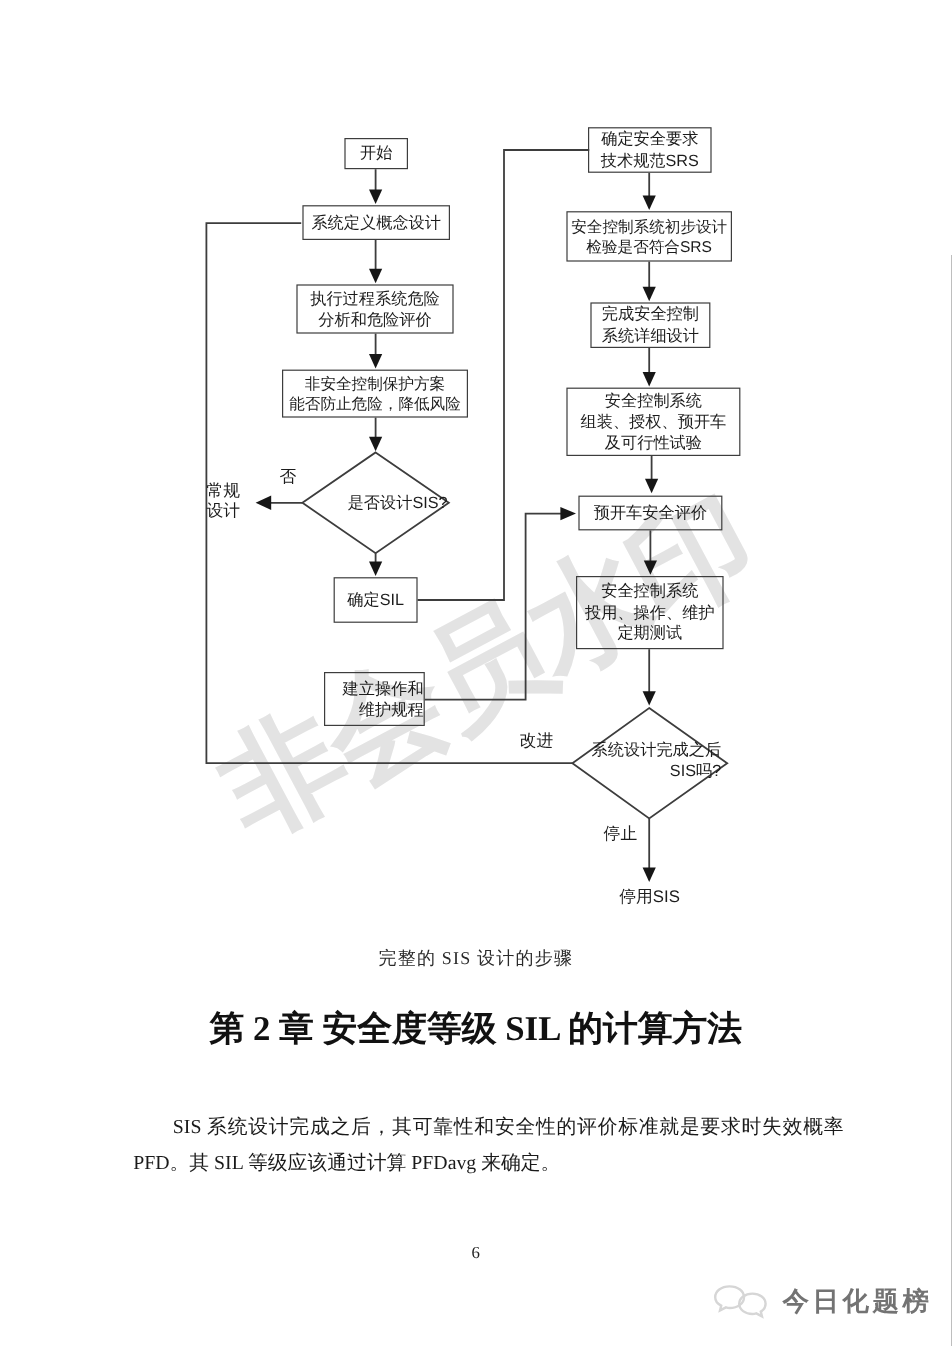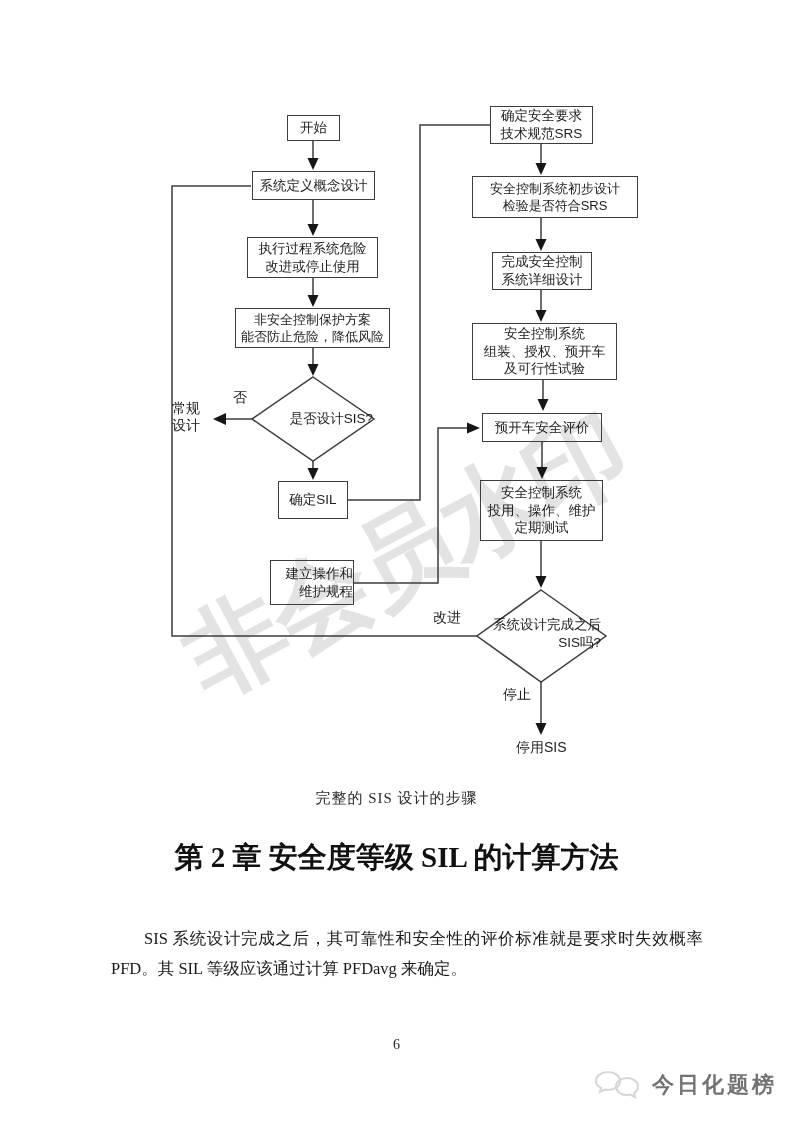--- a/index.html
+++ b/index.html
@@ -44,21 +44,21 @@
     font-size:13.5px;line-height:1.35;font-weight:500;text-align:center;white-space:nowrap;
   }
   
   .n-start    {left:287px;top:115px;width:53px;height:26px;}
   .n-sysdef   {left:252px;top:171px;width:123px;height:29px;}
   .n-hazard   {left:247px;top:237px;width:131px;height:41px;}
   .n-nonsis   {left:235px;top:308px;width:155px;height:40px;font-size:13px;}
   .n-sil      {left:278px;top:481px;width:70px;height:38px;}
   .n-ops      {left:270px;top:560px;width:84px;height:45px;align-items:flex-end;padding-left:8px;text-align:left;}
   .n-srs      {left:490px;top:106px;width:103px;height:38px;}
-  .n-prelim   {left:472px;top:176px;width:166px;height:42px;font-size:13px;}
+  .n-prelim   {left:472px;top:176px;width:138px;height:42px;font-size:13px;}
   .n-detail   {left:492px;top:252px;width:100px;height:38px;}
   .n-assembly {left:472px;top:323px;width:145px;height:57px;}
   .n-precom   {left:482px;top:413px;width:120px;height:29px;}
   .n-operate  {left:480px;top:480px;width:123px;height:61px;}
   .dl-design  {left:253px;top:406px;width:120px;height:26px;}
   .dl-improve {left:481px;top:603px;width:120px;height:62px;}
   .lbl-no          {left:233px;top:389px;}
   .lbl-conventional{left:172px;top:400px;line-height:17px;}
   .lbl-improve     {left:433px;top:609px;}
   .lbl-stop        {left:503px;top:686px;}
@@ -147,21 +147,21 @@
   <div class="fc-node n-start">
     <span>开始</span>
   </div>
 
   <div class="fc-node n-sysdef">
     <span>系统定义概念设计</span>
   </div>
 
   <div class="fc-node n-hazard">
     <span>执行过程系统危险</span>
-    <span>改进或停止使用</span>
+    <span>分析和危险评价</span>
   </div>
 
   <div class="fc-node n-nonsis">
     <span>非安全控制保护方案</span>
     <span>能否防止危险，降低风险</span>
   </div>
 
   <div class="fc-dlabel dl-design">
     <span>是否设计SIS?</span>
   </div>

